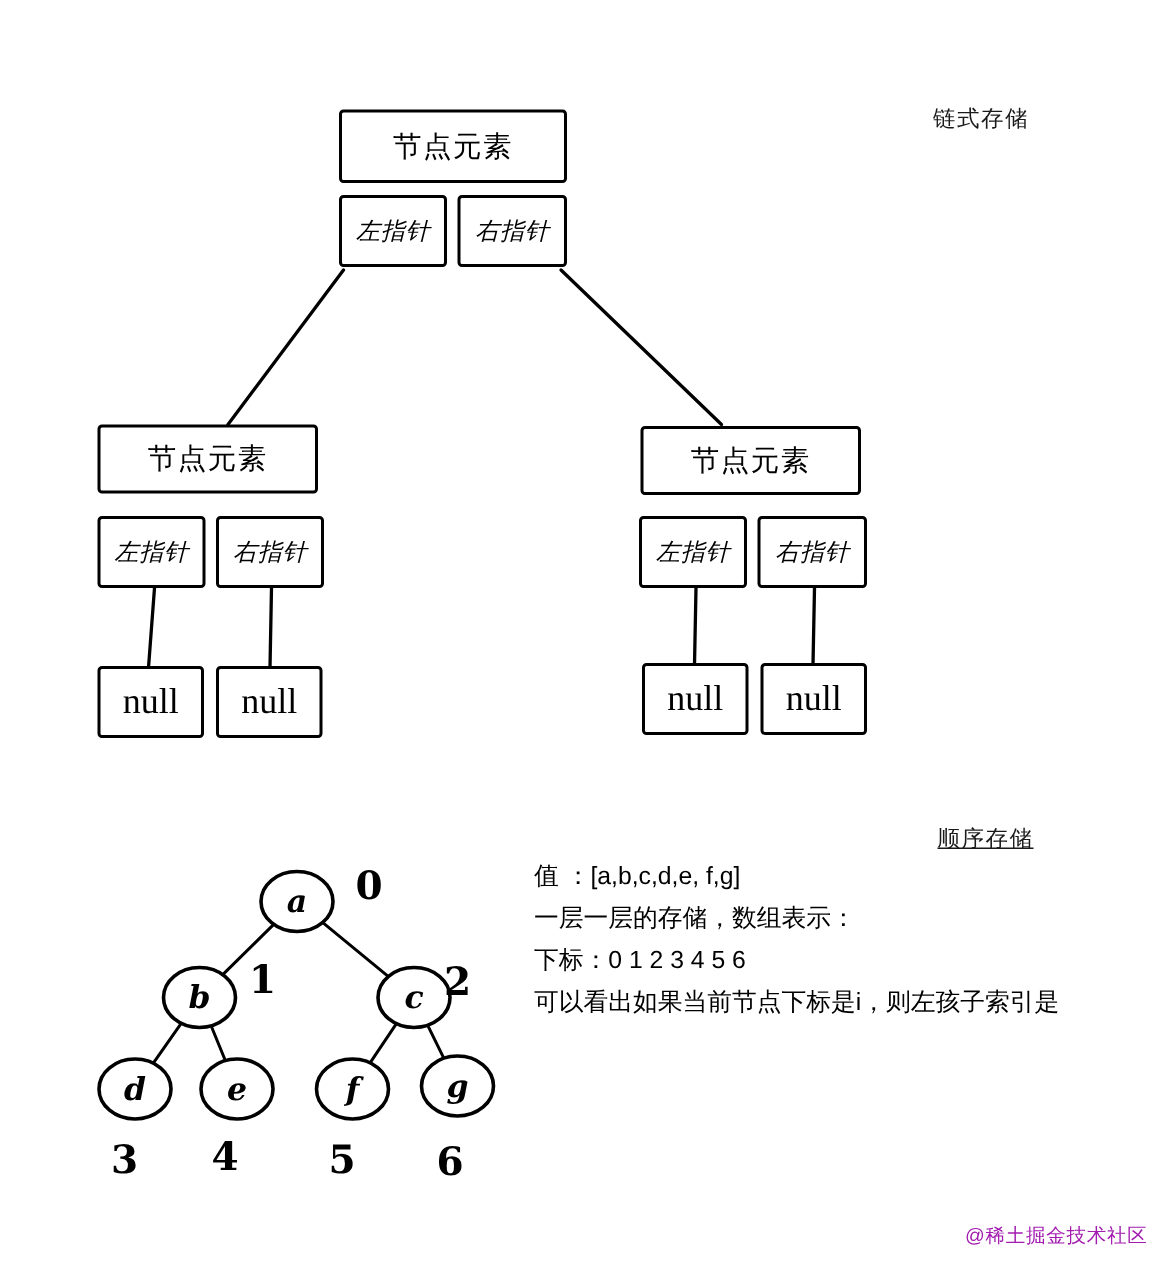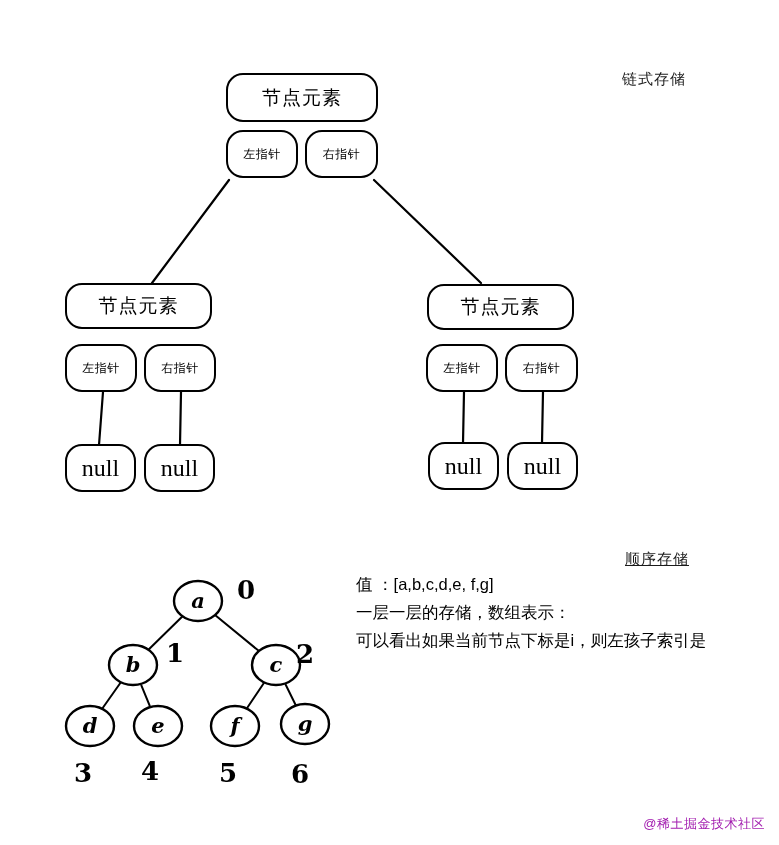--- a/index.html
+++ b/index.html
@@ -17,35 +17,36 @@
     height: 845px;
     background: #ffffff;
     overflow: hidden;
   }
 
   
   .node-box {
     position: absolute;
     box-sizing: border-box;
     border: 2px solid #000000;
-    border-radius: 17px;
+    border-radius: 3px;
     background: #ffffff;
     display: flex;
     align-items: center;
     justify-content: center;
     color: #000000;
     white-space: nowrap;
   }
   .elem-box {
     font-size: 19px;
     letter-spacing: 1px;
   }
   .ptr-box {
-    font-size: 12px;
+    font-size: 16px;
     letter-spacing: 0.5px;
+    font-style: italic;
   }
   .null-box {
     font-size: 24px;
     font-family: "Liberation Serif", "DejaVu Serif", serif;
   }
 
   
   .caption {
     position: absolute;
     font-size: 15px;
@@ -155,18 +156,19 @@
       <text x="235" y="733" text-anchor="middle" font-family="&quot;DejaVu Serif&quot;, &quot;Liberation Serif&quot;, serif" font-size="21" font-style="italic" font-weight="bold" fill="#000000">f</text>
       <text x="228" y="782" text-anchor="middle" font-family="&quot;DejaVu Serif&quot;, &quot;Liberation Serif&quot;, serif" font-size="26" font-weight="bold" fill="#000000">5</text>
       <ellipse cx="305" cy="724" rx="24" ry="20" fill="#ffffff" stroke="#000000" stroke-width="2.4"></ellipse>
       <text x="305" y="731" text-anchor="middle" font-family="&quot;DejaVu Serif&quot;, &quot;Liberation Serif&quot;, serif" font-size="21" font-style="italic" font-weight="bold" fill="#000000">g</text>
       <text x="300" y="783" text-anchor="middle" font-family="&quot;DejaVu Serif&quot;, &quot;Liberation Serif&quot;, serif" font-size="26" font-weight="bold" fill="#000000">6</text>
     </svg>
 
   <div class="seq-text">
     <div class="line">值   ：[a,b,c,d,e, f,g]</div>
     <div class="line">一层一层的存储，数组表示：</div>
+    <div class="line">下标：0 1 2 3 4 5 6</div>
     <div class="line">可以看出如果当前节点下标是i，则左孩子索引是</div>
   </div>
 
   <div class="watermark">@稀土掘金技术社区</div>
 
 </div>
 
 </body></html>

